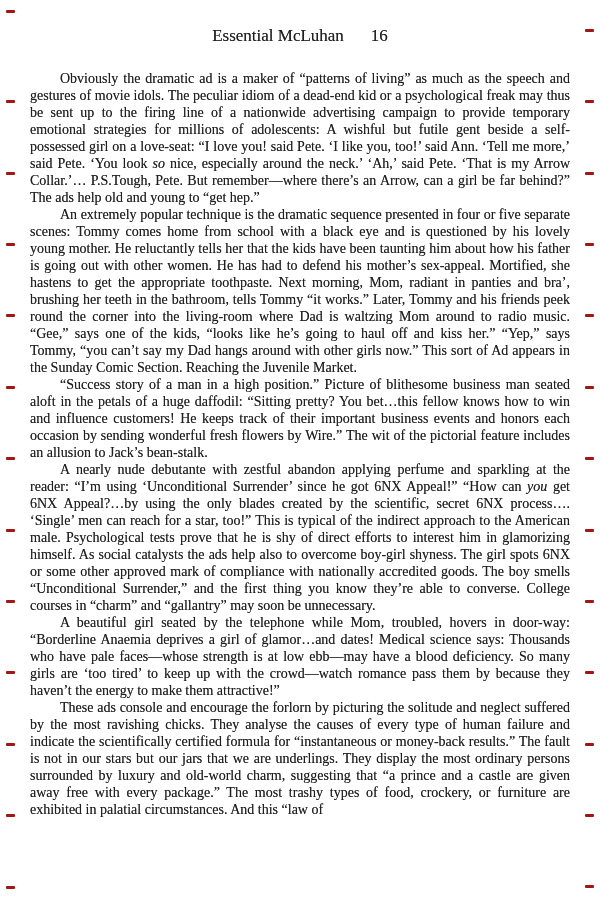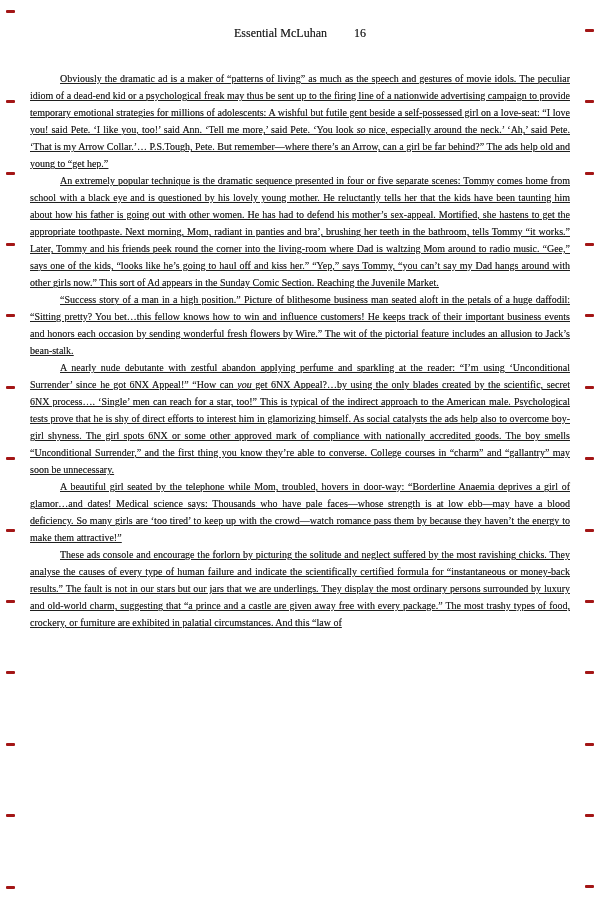--- a/index.html
+++ b/index.html
@@ -11,35 +11,34 @@
     overflow: hidden;
     font-family: "Liberation Serif", "DejaVu Serif", serif;
     color: #1f1f1f;
   }
   .running-header {
     position: absolute;
     top: 26px;
     left: 0;
     right: 0;
     text-align: center;
-    font-size: 12px;
+    font-size: 17px;
     color: #1f1f1f;
     text-shadow: 0 0 0.3px rgba(0,0,0,0.55);
   }
   .pagenum { margin-left: 27px; }
   .content {
     position: absolute;
     top: 70px;
     left: 30px;
     width: 540px;
-    font-size: 10px;
+    font-size: 14px;
     line-height: 17px;
     text-align: justify;
     text-shadow: 0 0 0.3px rgba(0,0,0,0.55);
-    text-decoration: underline;
   }
   .content p { margin: 0; padding: 0; text-indent: 30px; }
   .content i { font-style: italic; }
   .edge-mark {
     position: absolute;
     width: 9px;
     height: 3px;
     border-radius: 1px;
   }
 </style>

